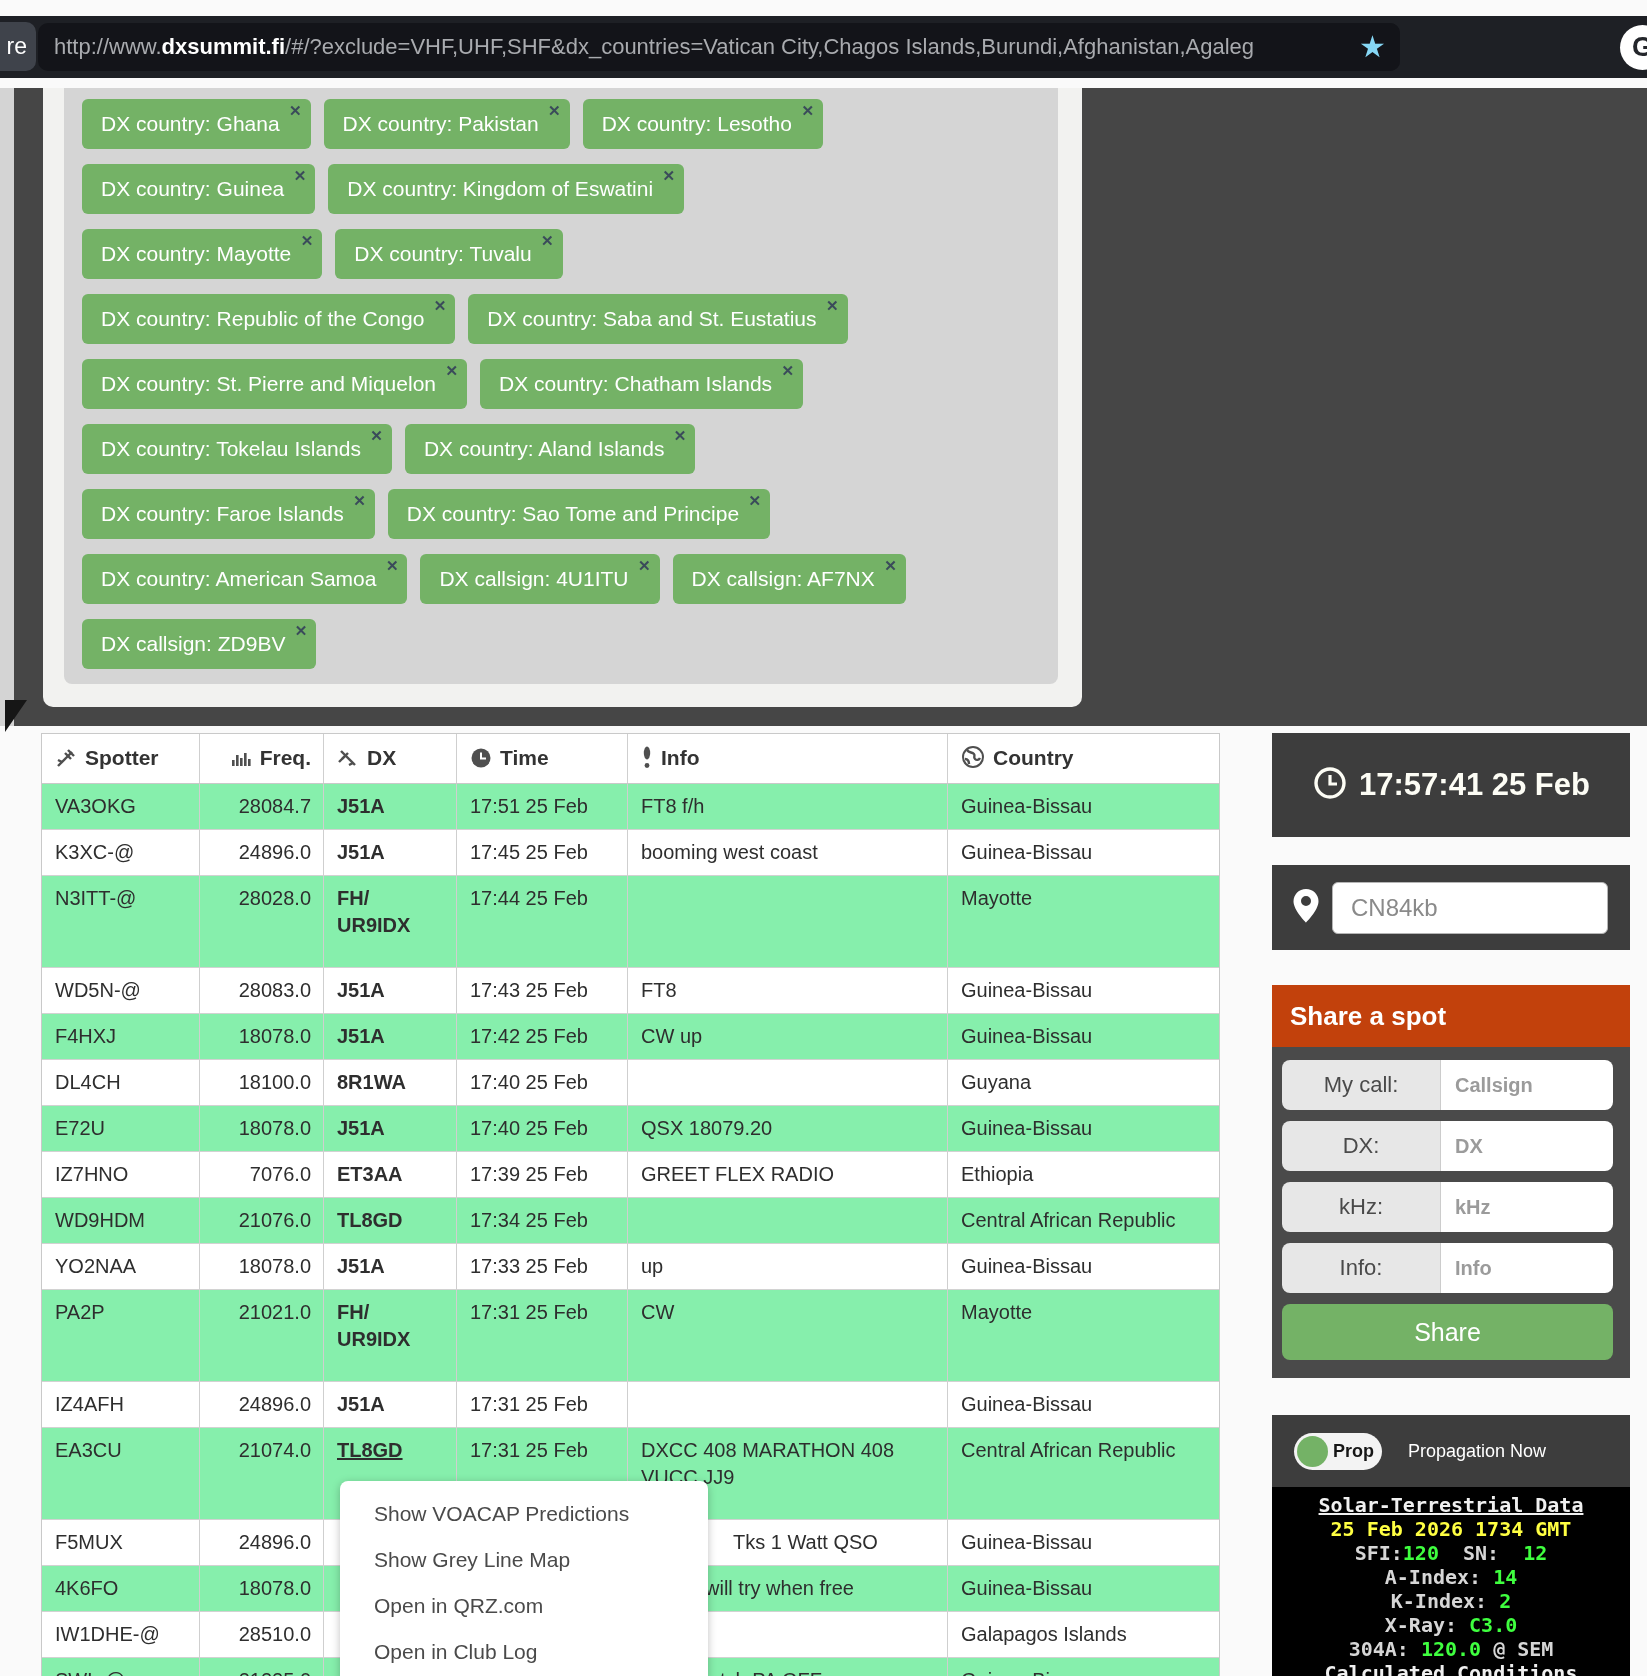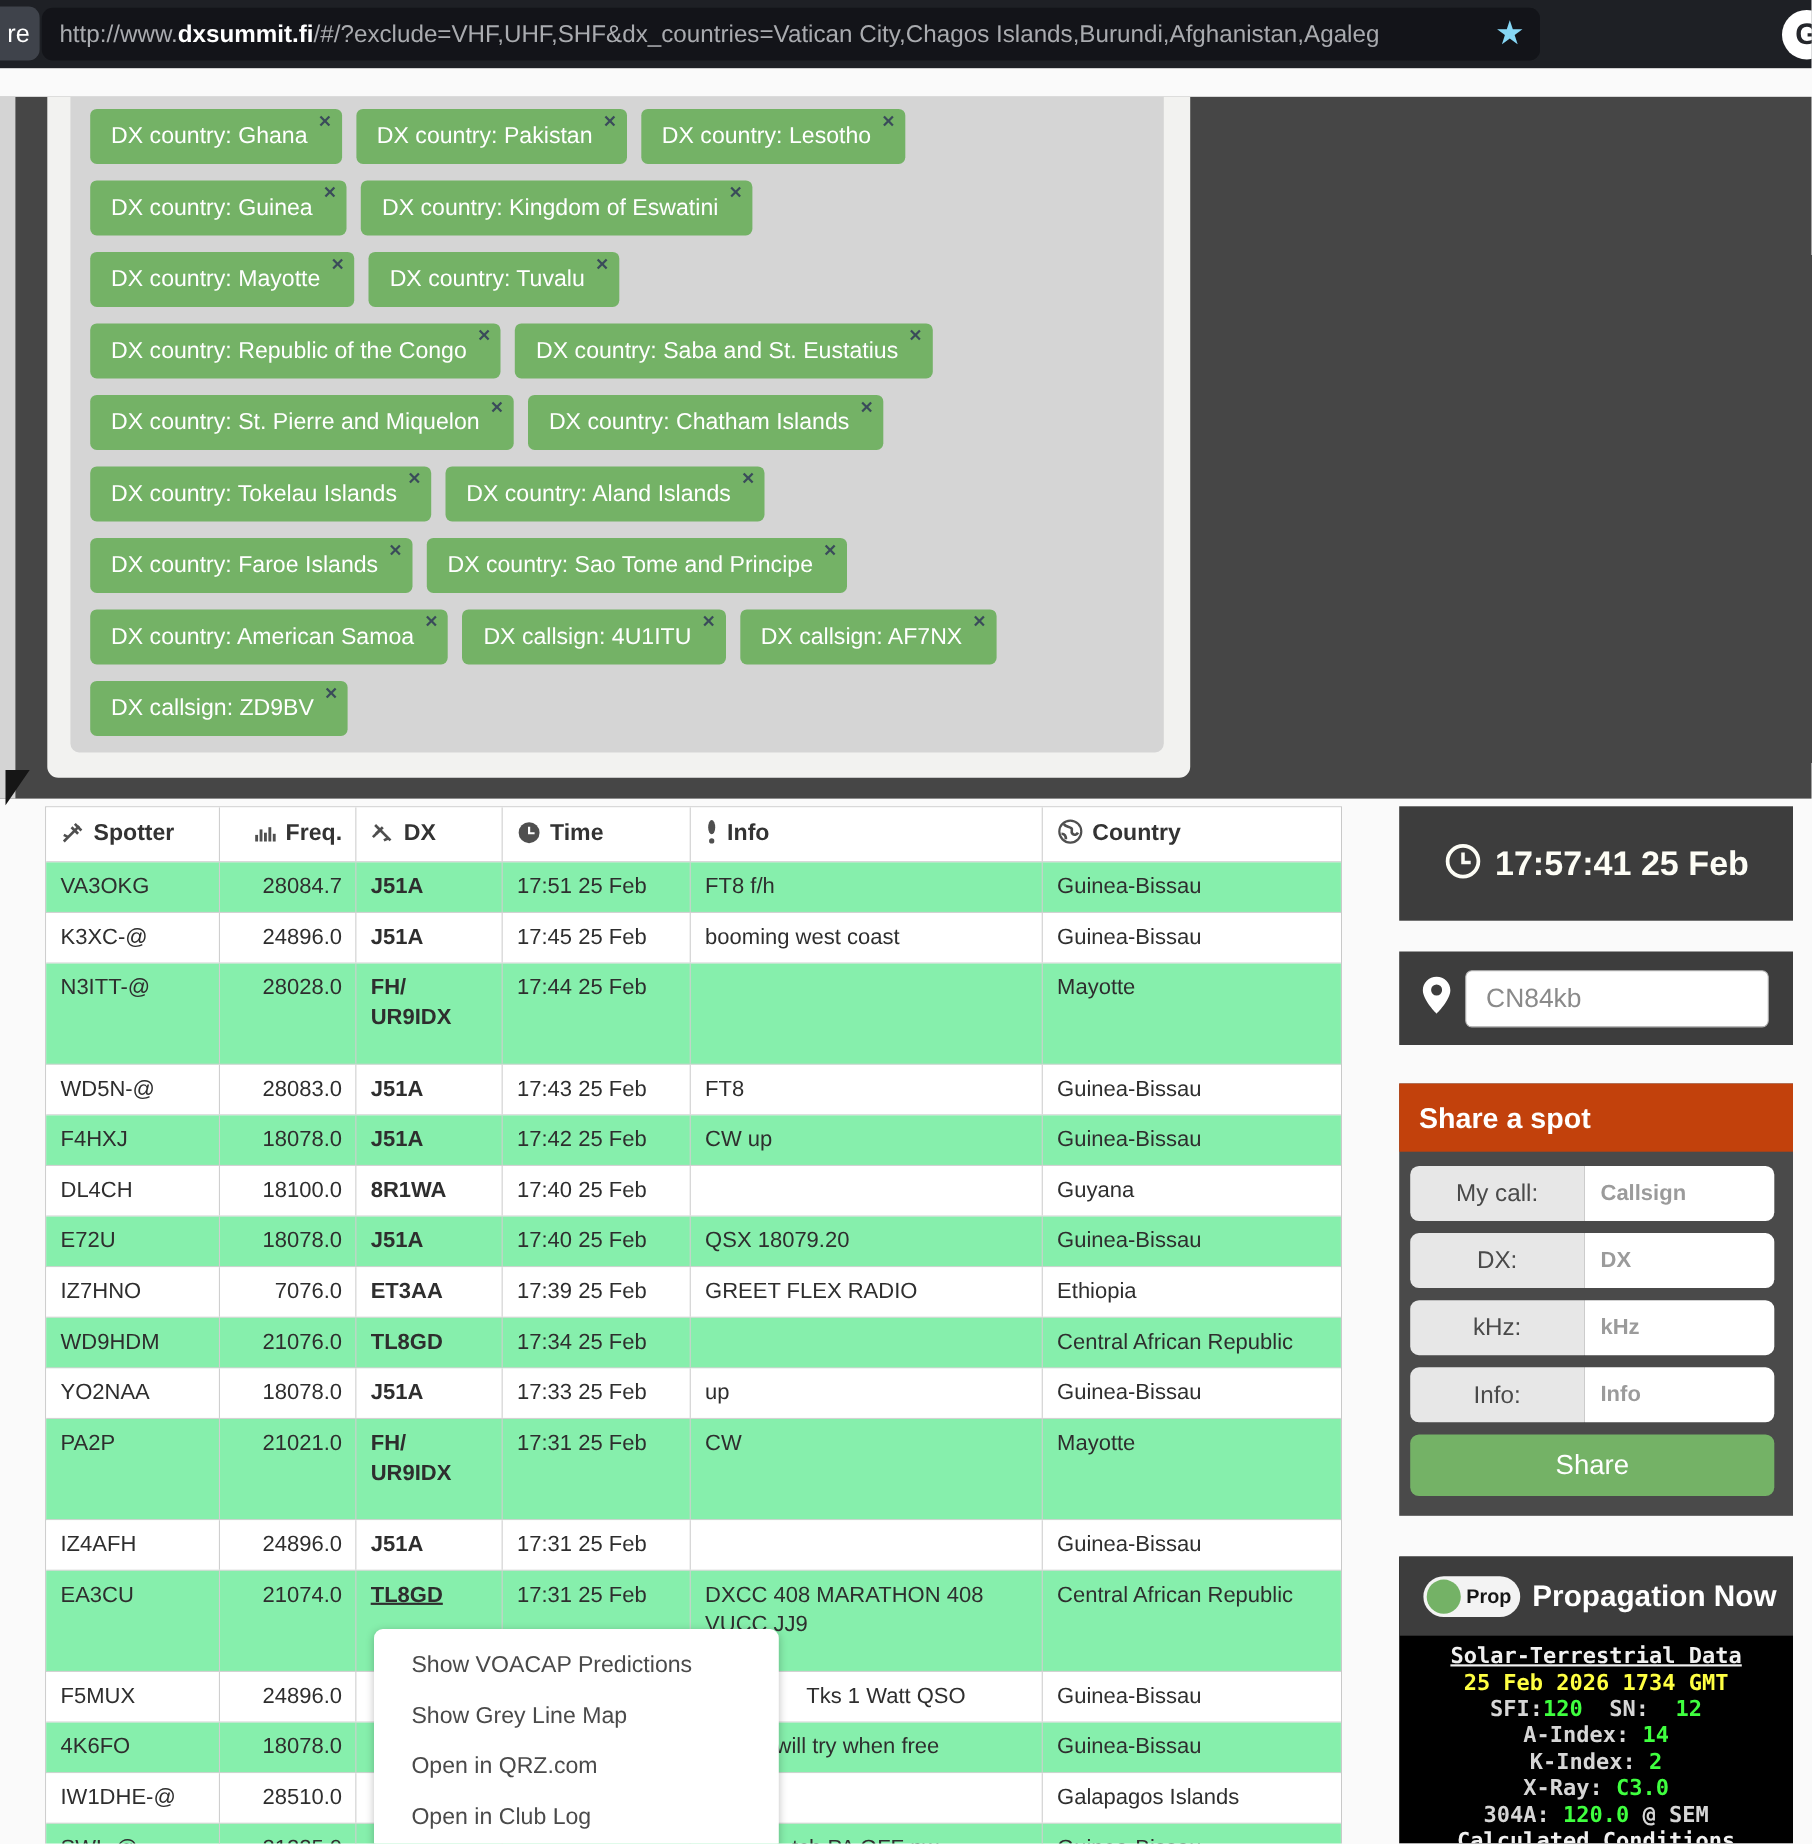--- a/index.html
+++ b/index.html
@@ -2,21 +2,21 @@
 <html style="--green: #74b266;"><head>
 <meta charset="utf-8">
 <style>
   html,body{margin:0;padding:0;}
   body{
     width:1647px;height:1676px;position:relative;overflow:hidden;
     background:#fafafa;font-family:"Liberation Sans",sans-serif;
     -webkit-font-smoothing:antialiased;
   }
   
-  .chrome{position:absolute;left:0;top:0;width:1647px;height:62px;background:#1e2025;}
+  .chrome{position:absolute;left:0;top:16px;width:1647px;height:62px;background:#1e2025;}
   .re-btn{position:absolute;left:-16px;top:6px;width:52px;height:49px;background:#3f434b;
     border-radius:10px;color:#fff;font-size:23px;line-height:49px;text-align:right;padding-right:9px;box-sizing:border-box;}
   .url-bar{position:absolute;left:38px;top:7px;width:1362px;height:48px;background:#131419;
     border-radius:10px;overflow:hidden;}
   .url-text{position:absolute;left:16px;top:0;line-height:48px;font-size:22px;color:#a9abaf;white-space:nowrap;}
   .url-text b{color:#fff;font-weight:bold;}
   .url-fade{position:absolute;right:0;top:0;width:150px;height:48px;
     background:linear-gradient(to right,rgba(19,20,25,0),#131419 55%);}
   .star{position:absolute;right:14px;top:0;line-height:48px;font-size:30px;color:#86d7f5;}
   .avatar{position:absolute;left:1620px;top:9px;width:45px;height:45px;border-radius:50%;
@@ -75,21 +75,21 @@
   .share-input{flex:1;background:#fff;border:none;border-left:1px solid #ccc;border-radius:0 8px 8px 0;
     font-family:"Liberation Sans",sans-serif;font-size:20px;font-weight:bold;color:#555;padding-left:14px;min-width:0;}
   .share-input::placeholder{color:#9b9b9b;opacity:1;font-weight:bold;}
   .share-btn{display:block;width:100%;height:56px;margin-top:7px;background:var(--green);border:none;
     border-radius:8px;color:#fff;font-size:25px;font-family:"Liberation Sans",sans-serif;}
   .prop-panel{position:absolute;left:1272px;top:1415px;width:358px;height:261px;overflow:hidden;background:#000;}
   .prop-header{height:72px;background:#3d3d3d;display:flex;align-items:center;padding-left:22px;}
   .toggle{position:relative;width:88px;height:37px;background:#f3f3f3;border-radius:19px;flex:0 0 auto;}
   .toggle-knob{position:absolute;left:3px;top:3px;width:31px;height:31px;border-radius:50%;background:var(--green);}
   .toggle-label{position:absolute;right:8px;top:0;line-height:37px;font-size:18px;font-weight:bold;color:#161616;}
-  .prop-title{color:#fff;font-size:27px;font-weight:bold;margin-left:11px;white-space:nowrap;}
+  .prop-title{color:#fff;font-size:18px;font-weight:normal;margin-left:26px;white-space:nowrap;}
   .solar{padding-top:6px;text-align:center;font-family:"DejaVu Sans Mono",monospace;
     font-weight:bold;font-size:20px;line-height:24px;white-space:pre;}
   .solar .w{color:#d6d6d6;} .solar .g{color:#3fff3f;} .solar .y{color:#ffff42;}
   .solar .tu{color:#f0f0f0;text-decoration:underline;}
 </style>
 </head>
 <body>
 
 <div class="chrome">
   <div class="re-btn">re</div>

